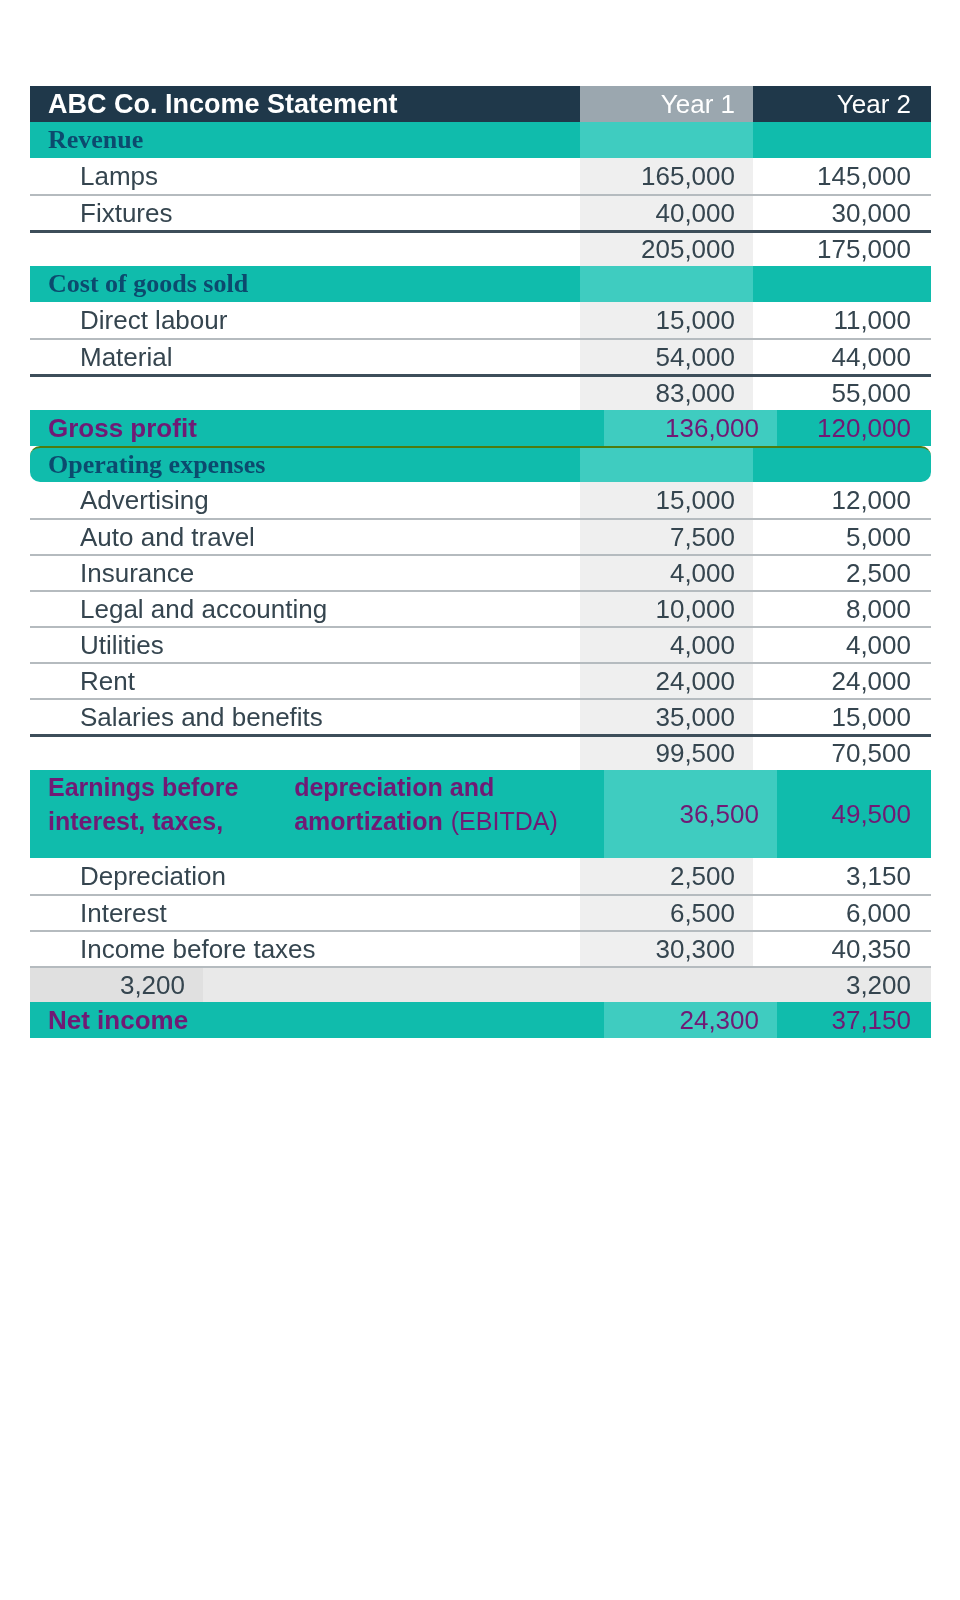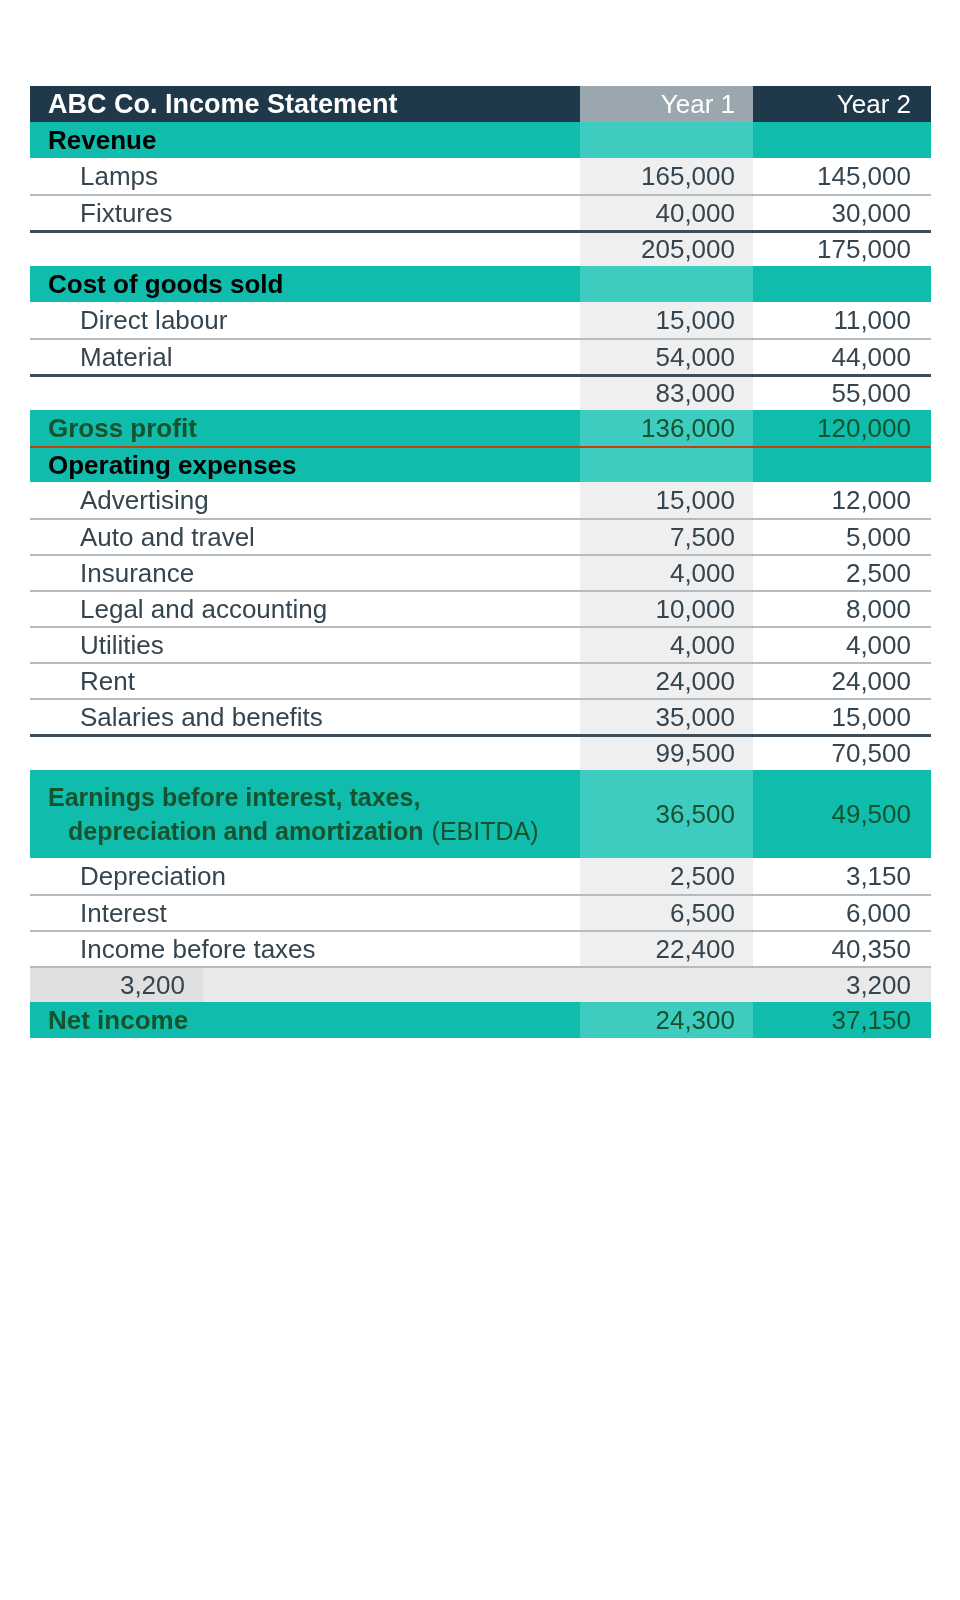--- a/index.html
+++ b/index.html
@@ -19,52 +19,52 @@
   .c-y1{flex:0 0 173px;justify-content:flex-end;padding-right:18px;font-size:26px;}
   .c-y2{flex:1 1 auto;justify-content:flex-end;padding-right:20px;font-size:26px;}
 
   
   .row-header{background:#1f384a;color:#ffffff;}
   .row-header .c-label{font-weight:bold;font-size:27px;}
   .row-header .c-y1{background:#9ba7af;}
   .row-header .c-y2{}
 
   
-  .row-section{background:#10bcac;color:#000000;}
+  .row-section{background:#10bcac;color:#0c4a6e;font-family:Liberation Serif, serif;}
   .row-section .c-label{font-weight:bold;}
   .row-section .c-y1{background:#3fccc0;}
 
   
   .row-item{background:#ffffff;}
   .row-item .c-label{padding-left:50px;}
   .row-item .c-y1{background:#efefef;text-align:center;}
 
   
   .row-subtotal{background:#ffffff;justify-content:center;}
   .row-subtotal .c-y1{background:#efefef;}
 
   
-  .row-teal-total{background:#10bcac;color:#14532d;}
+  .row-teal-total{background:#10bcac;color:#701a75;gap:24px;}
   .row-teal-total .c-label{font-weight:bold;}
   .row-teal-total .c-y1{background:#3fccc0;}
 
   
   .row-tax{background:#e9e9e9;}
   .row-tax .c-label{font-weight:bold;}
   .row-tax .c-y1{background:#e0e0e0;}
 
   
   .sep-thin{border-top:2px solid #b5bbbf;}
   .sep-thick{border-top:3px solid #3d4e5a;}
-  .sep-teal{border-top:2px solid #c2410c;}
+  .sep-teal{border-top:2px solid #4d7c0f;border-radius:10px;}
 
   
   .row-tall{height:88px;}
   .row-tall .c-label{
-    flex-direction:column;align-items:flex-start;justify-content:center;
+    flex-direction:row;align-items:flex-start;
     font-size:25px;line-height:34px;
   }
   .row-tall .c-label .line2{padding-left:20px;}
   .row-tall .c-label .suffix{font-weight:normal;margin-left:8px;}
 </style>
 </head>
 <body>
 
 <div class="statement">
   <div class="row row-header">
@@ -176,21 +176,21 @@
         <div class="cell c-y1">2,500</div>
         <div class="cell c-y2">3,150</div>
       </div>
       <div class="row row-item sep-thin">
         <div class="cell c-label">Interest</div>
         <div class="cell c-y1">6,500</div>
         <div class="cell c-y2">6,000</div>
       </div>
       <div class="row row-item sep-thin">
         <div class="cell c-label">Income before taxes</div>
-        <div class="cell c-y1">22,400</div>
+        <div class="cell c-y1">30,300</div>
         <div class="cell c-y2">40,350</div>
       </div>
       <div class="row row-tax sep-thin">
         <div class="cell c-y1">3,200</div>
         <div class="cell c-y2">3,200</div>
       </div>
       <div class="row row-teal-total">
         <div class="cell c-label">Net income</div>
         <div class="cell c-y1">24,300</div>
         <div class="cell c-y2">37,150</div>

